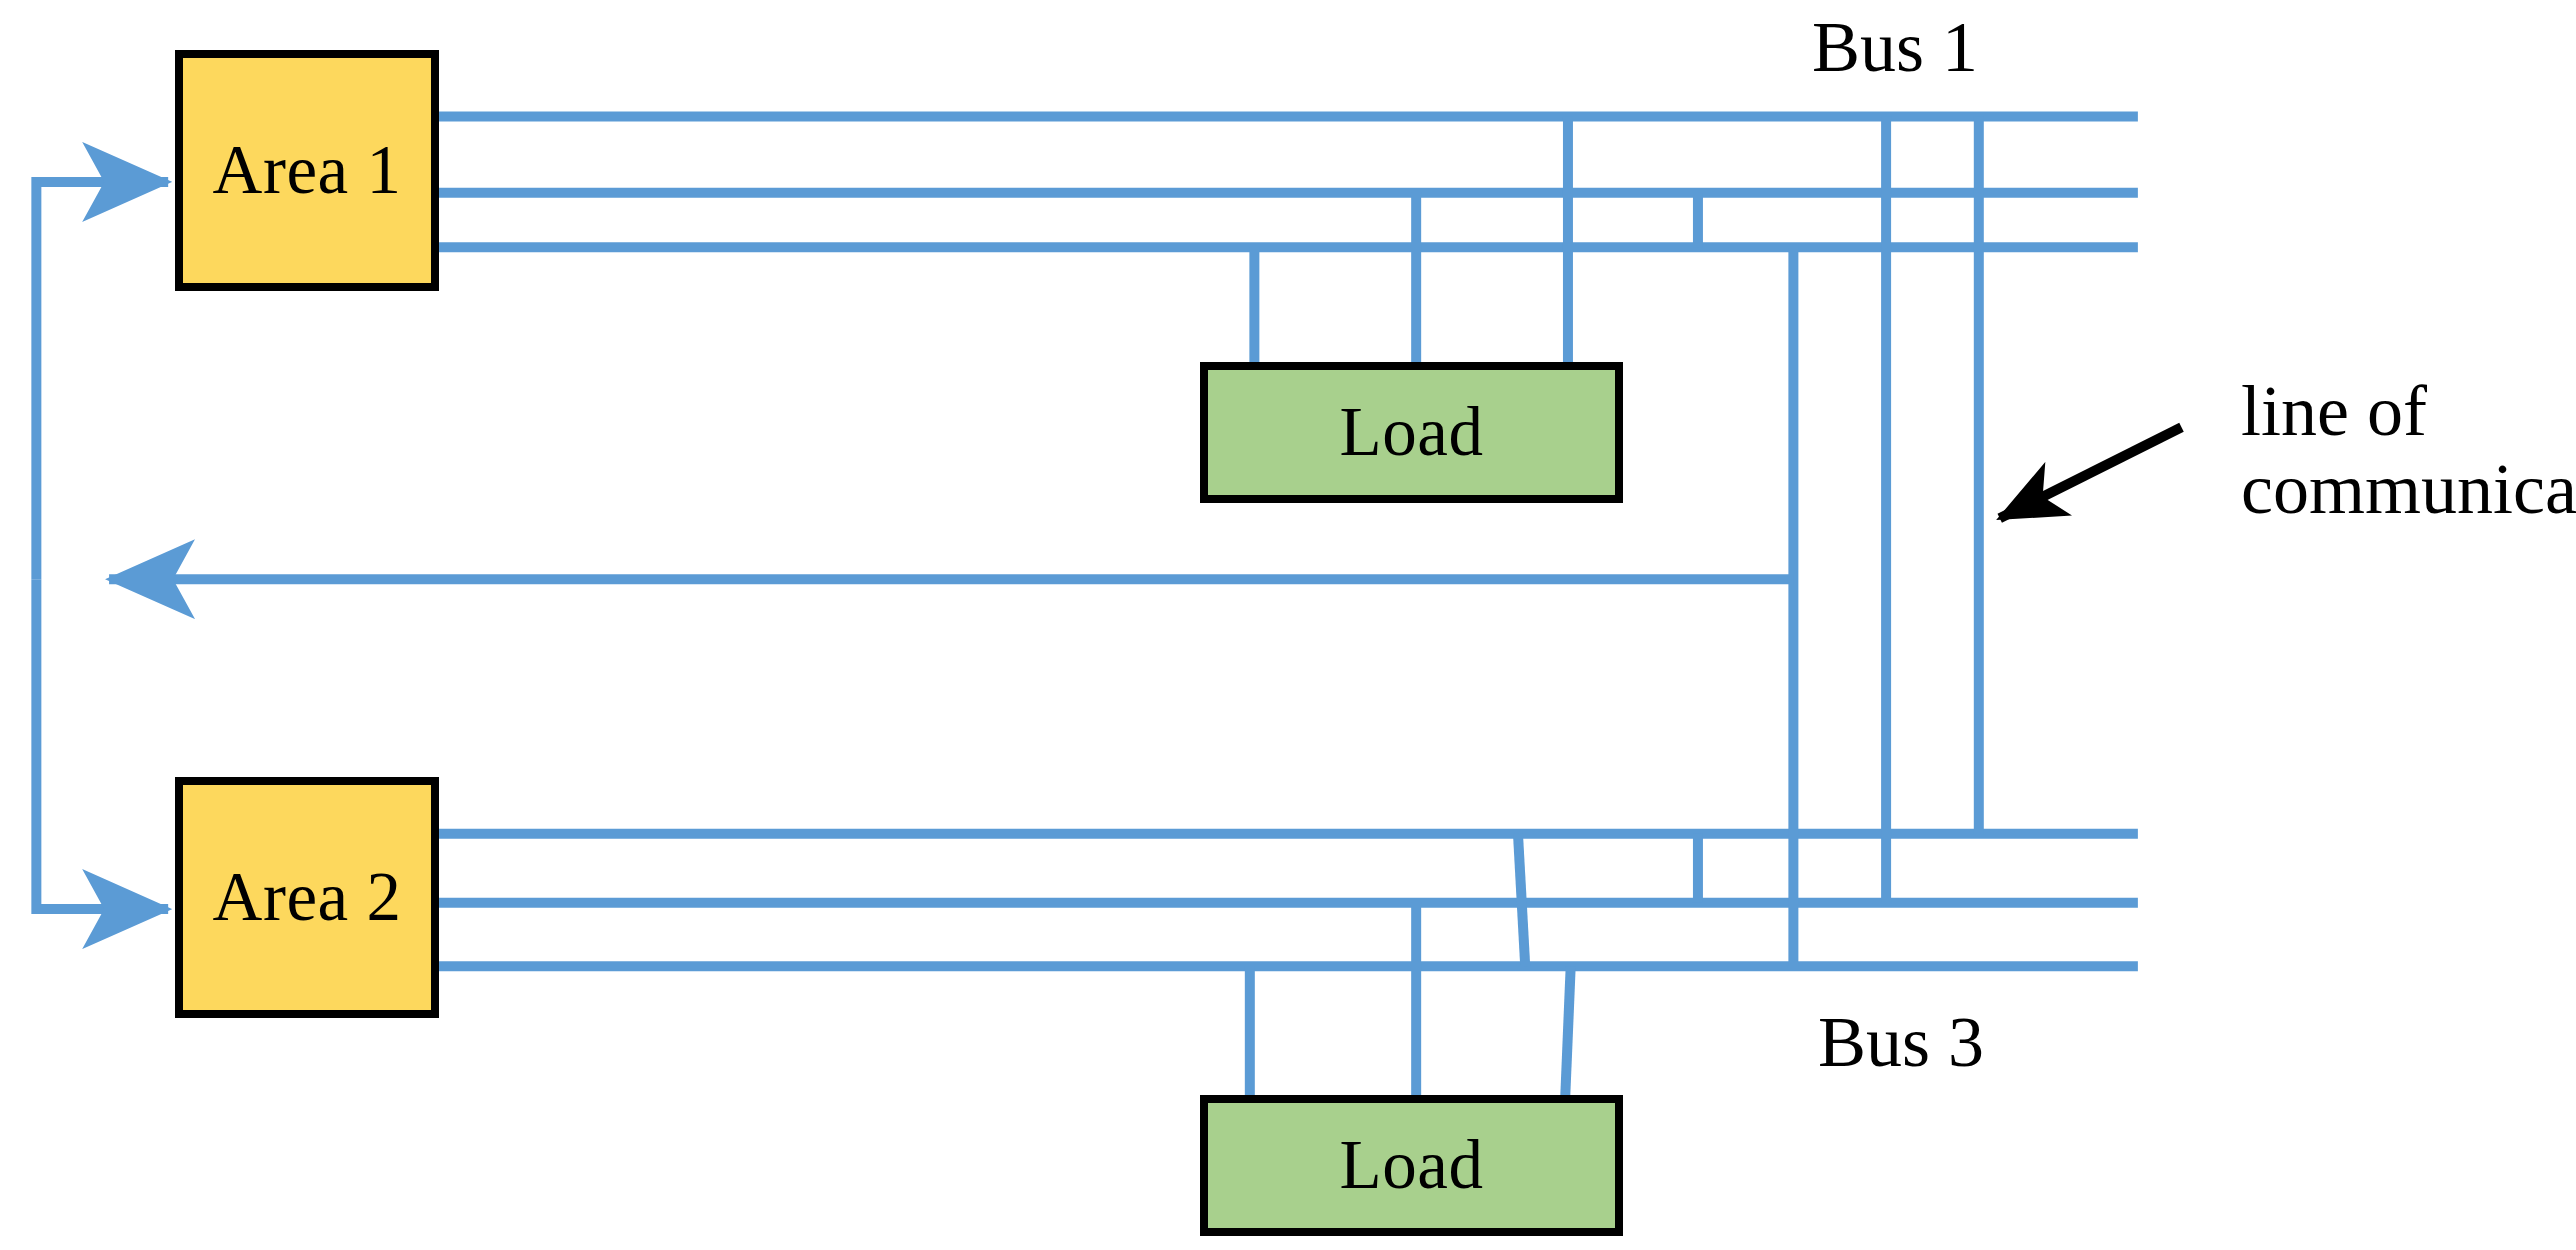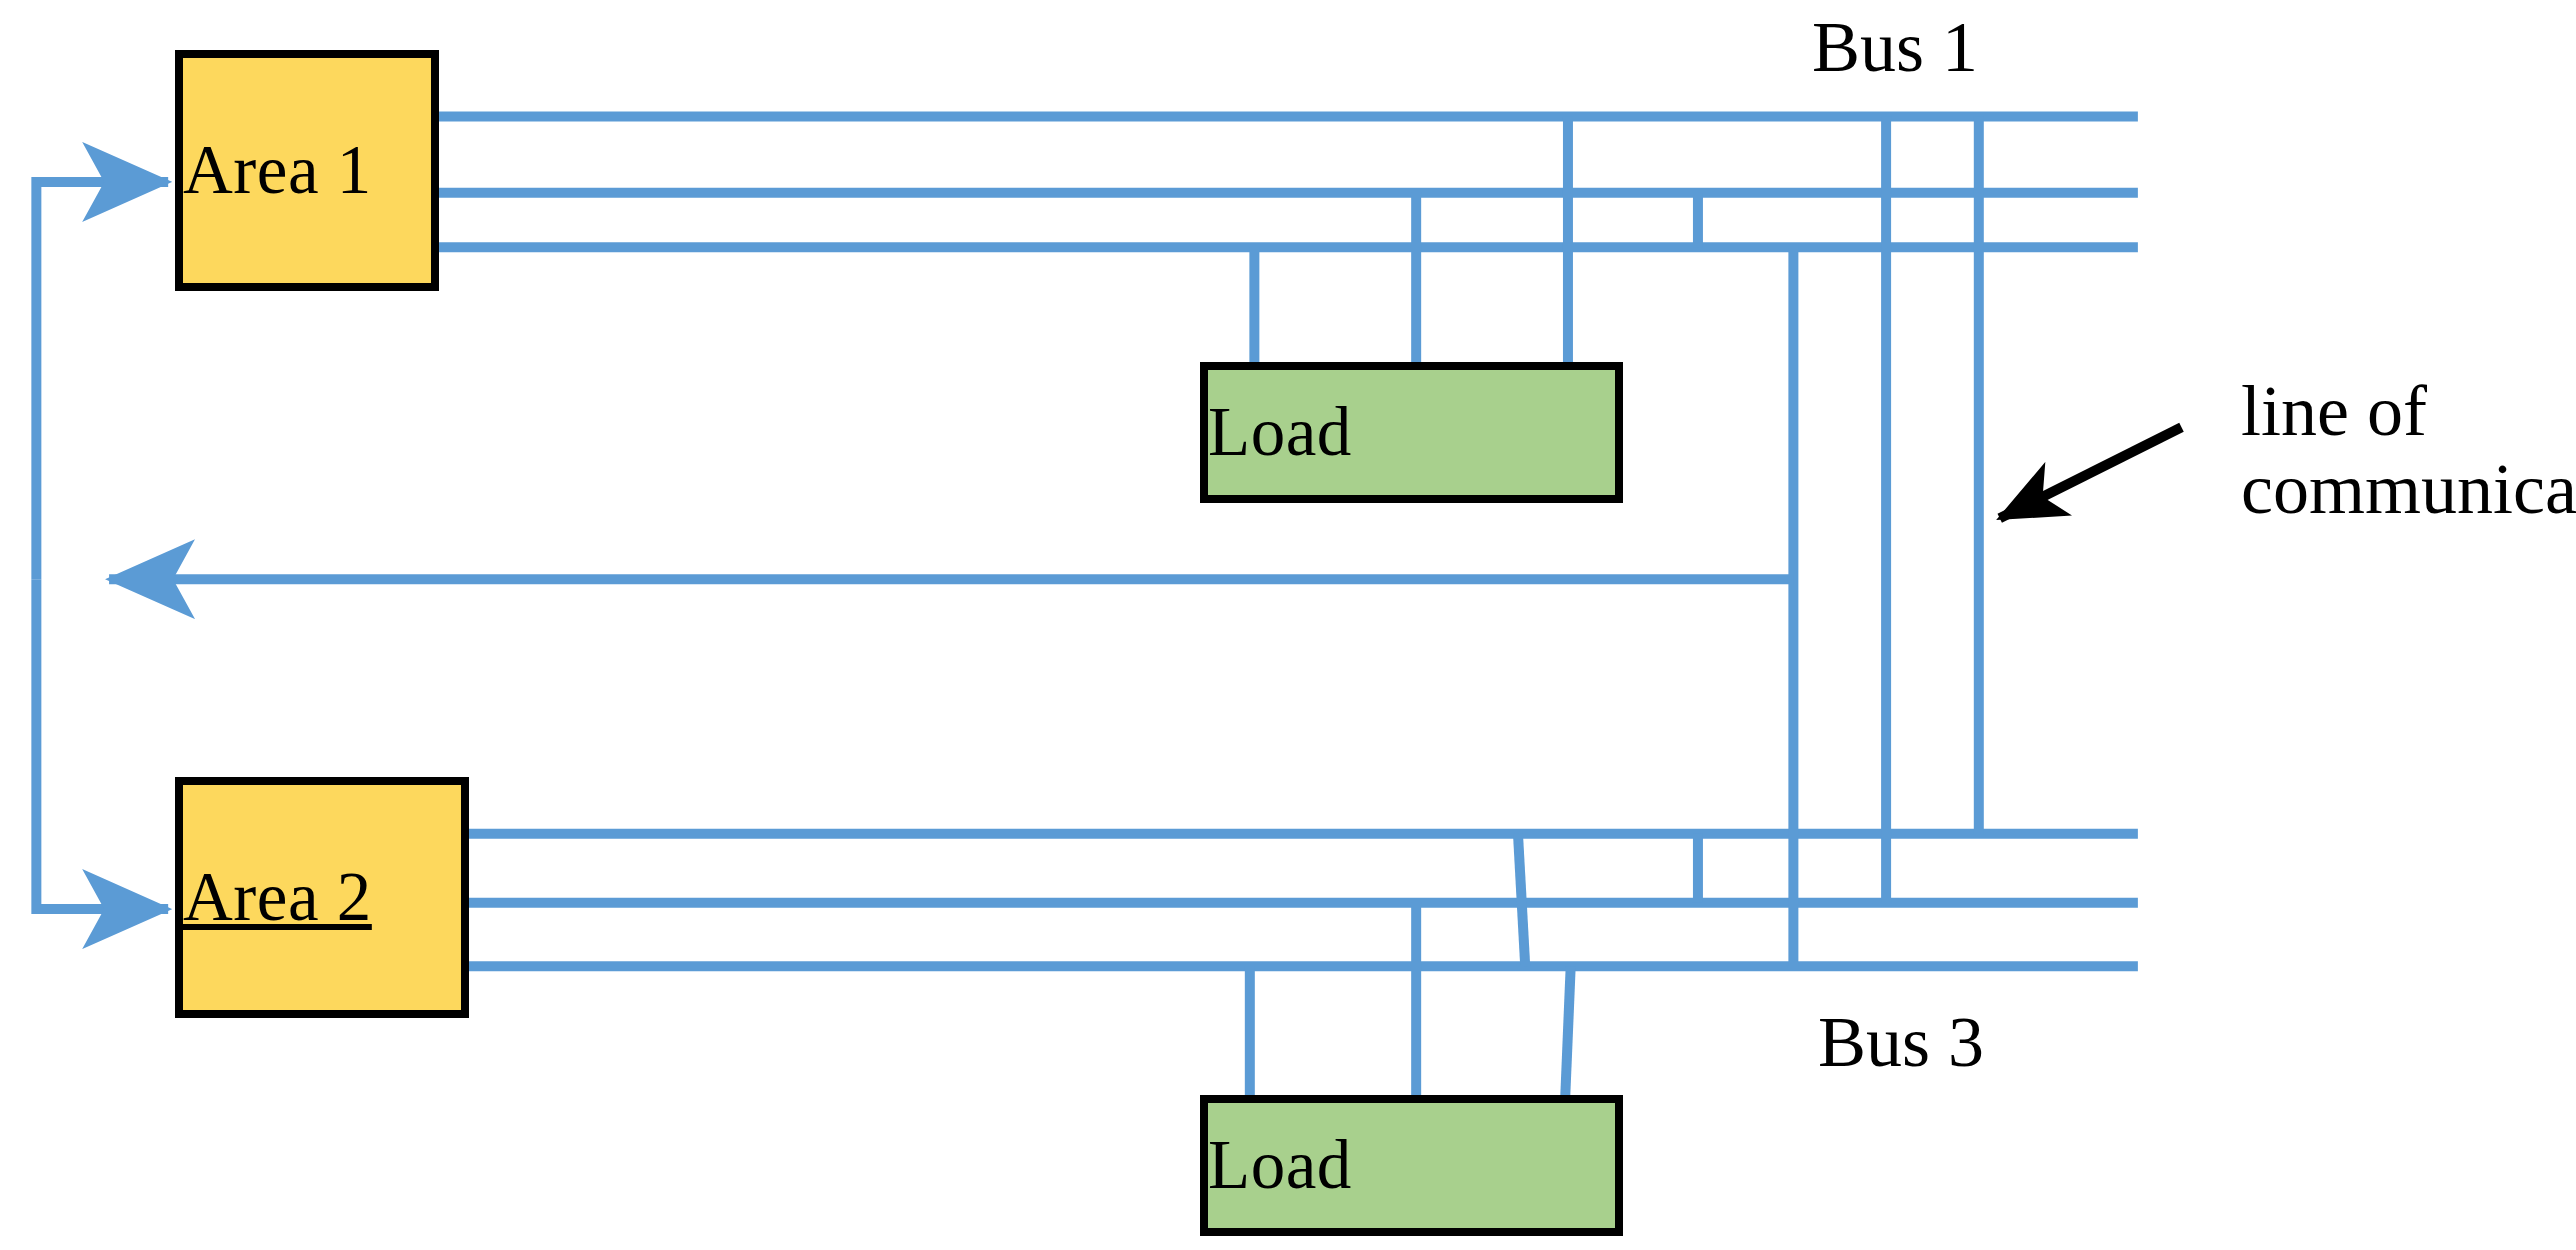--- a/index.html
+++ b/index.html
@@ -22,21 +22,21 @@
     left: 0; top: 0;
     width: 2576px;
     height: 1251px;
   }
   .node-box {
     position: absolute;
     box-sizing: border-box;
     border: 8.2px solid #000000;
     display: flex;
     align-items: center;
-    justify-content: flex-start;
+    justify-content: center;
     z-index: 5;
   }
   .node-box span {
     font-size: 69px;
     color: #000000;
     line-height: 1;
     letter-spacing: 0.5px;
   }
   .area-box { background: #FDD85D; }
   .load-box { background: #A8D08D; }
@@ -106,21 +106,21 @@
       <line x1="120" y1="1000" x2="185" y2="1000" stroke="#5B9BD5" stroke-width="11" fill="none" marker-end="url(#blueArrow)"></line>
     </g>
 
     <line x1="2400" y1="470" x2="2200" y2="570" stroke="#000000" stroke-width="11" fill="none" marker-end="url(#blackArrow)"></line>
   </svg>
 
   <div class="node-box area-box" style="left:175px; top:50px; width:264px; height:241px;">
     <span>Area 1</span>
   </div>
 
-  <div class="node-box area-box" style="left:175px; top:777px; width:294px; height:241px;text-decoration:underline;">
+  <div class="node-box area-box" style="left:175px; top:777px; width:264px; height:241px;">
     <span>Area 2</span>
   </div>
 
   <div class="node-box load-box" style="left:1200px; top:362px; width:423px; height:141px;">
     <span>Load</span>
   </div>
 
   <div class="node-box load-box" style="left:1200px; top:1095px; width:423px; height:141px;">
     <span>Load</span>
   </div>

